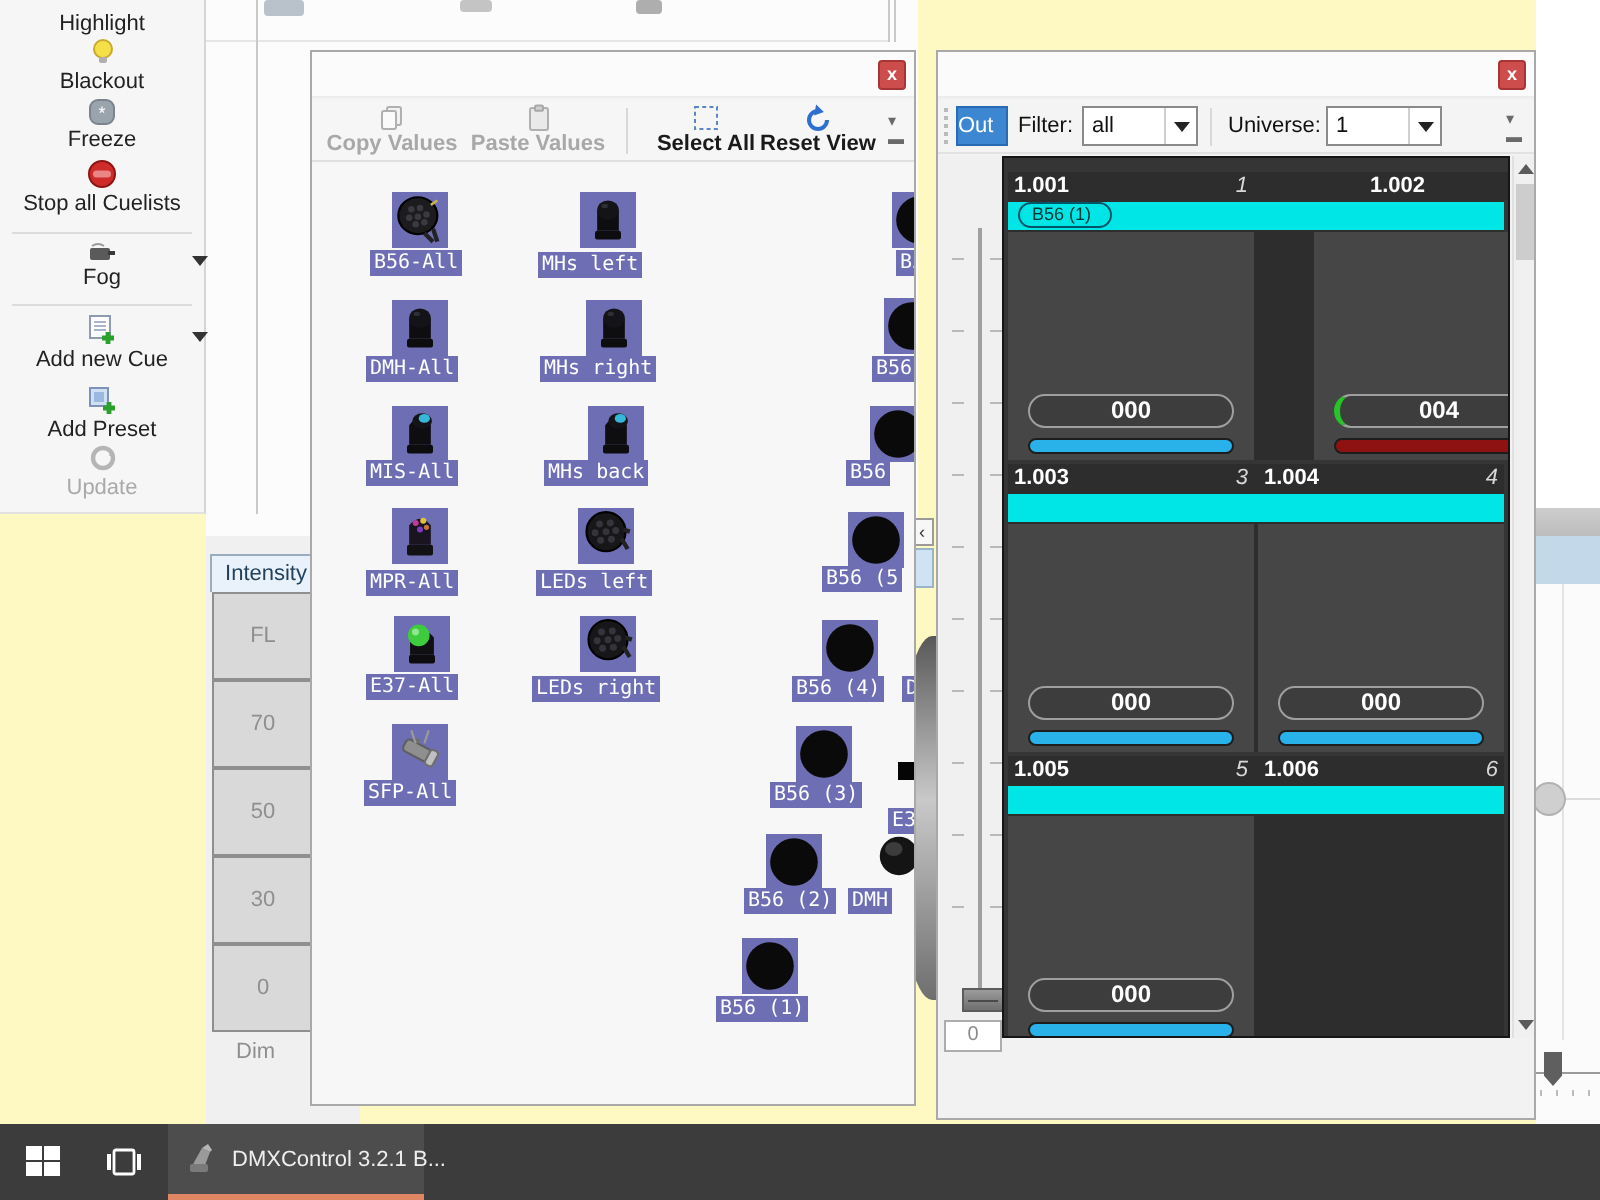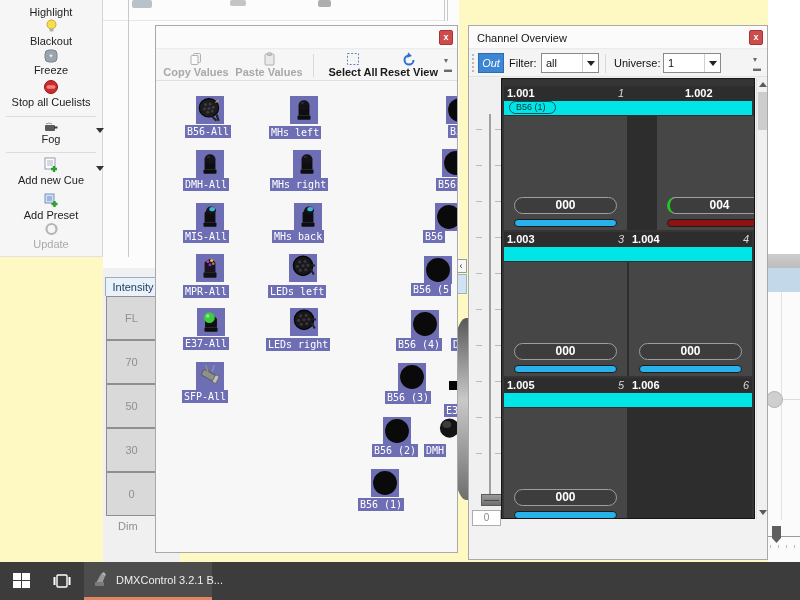--- a/index.html
+++ b/index.html
@@ -53,21 +53,21 @@
   .tb-sep { position:absolute; top:4px; width:1px; height:23px; background:#d8d8d8; }
   .tb-overflow { position:absolute; font-size:8px; color:#6a6a6a; }
   #sv-body { position:absolute; left:0; top:55px; right:0; bottom:0; background:#f7f7f7; }
   .fx-icon { position:absolute; width:28px; height:28px; background:#6e6eb4; display:flex; align-items:center; justify-content:center; cursor:pointer; }
   .fx-label { position:absolute; background:#6e6eb4; color:#fff; font-family:"DejaVu Sans Mono", monospace; font-size:10px; line-height:13px; padding:0 2px; white-space:pre; cursor:pointer; }
 
   
   #chan-ov { left:468px; top:25px; width:300px; height:535px; z-index:20; background:#f2f2f2; }
   #co-toolbar { position:absolute; left:0; top:24px; right:0; height:27px; background:#f4f4f4; border-bottom:1px solid #e2e2e2; }
   #co-grip { position:absolute; left:3px; top:4px; width:3px; height:18px; border-left:2px dotted #b9b9b9; }
-  #out-btn { position:absolute; left:9px; top:3px; width:26px; height:20px; background:#3c86d2; border:1px solid #2a6cb4; color:#fff; font-size:11px; text-align:center; line-height:18px; cursor:pointer;font-style:italic; }
+  #out-btn { position:absolute; left:9px; top:3px; width:26px; height:20px; background:#3c86d2; border:1px solid #2a6cb4; color:#fff; font-size:11px; line-height:18px; cursor:pointer; }
   .co-lbl { position:absolute; top:7px; font-size:11px; color:#111; }
   .combo { position:absolute; top:3px; height:20px; background:#fff; border:1px solid #8a8a8a; cursor:pointer; }
   .combo .val { position:absolute; left:4px; top:3px; font-size:11px; color:#111; }
   .combo .dd { position:absolute; right:0; top:0; width:16px; height:18px; border-left:1px solid #d0d0d0; }
   .combo .dd:after { content:""; position:absolute; left:4px; top:7px; border-left:4px solid transparent; border-right:4px solid transparent; border-top:5px solid #222; }
   .co-sep { position:absolute; top:4px; width:1px; height:19px; background:#d8d8d8; }
 
   #co-fader { position:absolute; left:1px; top:52px; width:31px; height:448px; background:#f0f0f0; }
   .tick { position:absolute; width:6px; height:1px; background:#b9b9b9; }
   #fader-track { position:absolute; left:19px; top:36px; width:2px; height:392px; background:#a0a0a0; }
@@ -433,21 +433,20 @@
         <svg width="21" height="24" viewBox="0 0 24 24">
           <circle cx="12" cy="12" r="11" fill="#141414"></circle>
           <ellipse cx="9" cy="8" rx="5" ry="4" fill="#3c3c3c"></ellipse>
         </svg>
       </div>
       <div class="fx-label" style="left: 268px; top: 418px;">DMH</div>
     </div>
 
   <div class="window" id="chan-ov">
     <div class="titlebar">
-      <div class="title">Channel Overview</div>
       <div class="close-btn">x</div>
     </div>
     <div id="co-toolbar">
       <div id="co-grip"></div>
       <div id="out-btn">Out</div>
       <div class="co-lbl" style="left:40px;">Filter:</div>
       <div class="combo" style="left:72px;width:58px;">
         <span class="val">all</span>
         <span class="dd"></span>
       </div>

